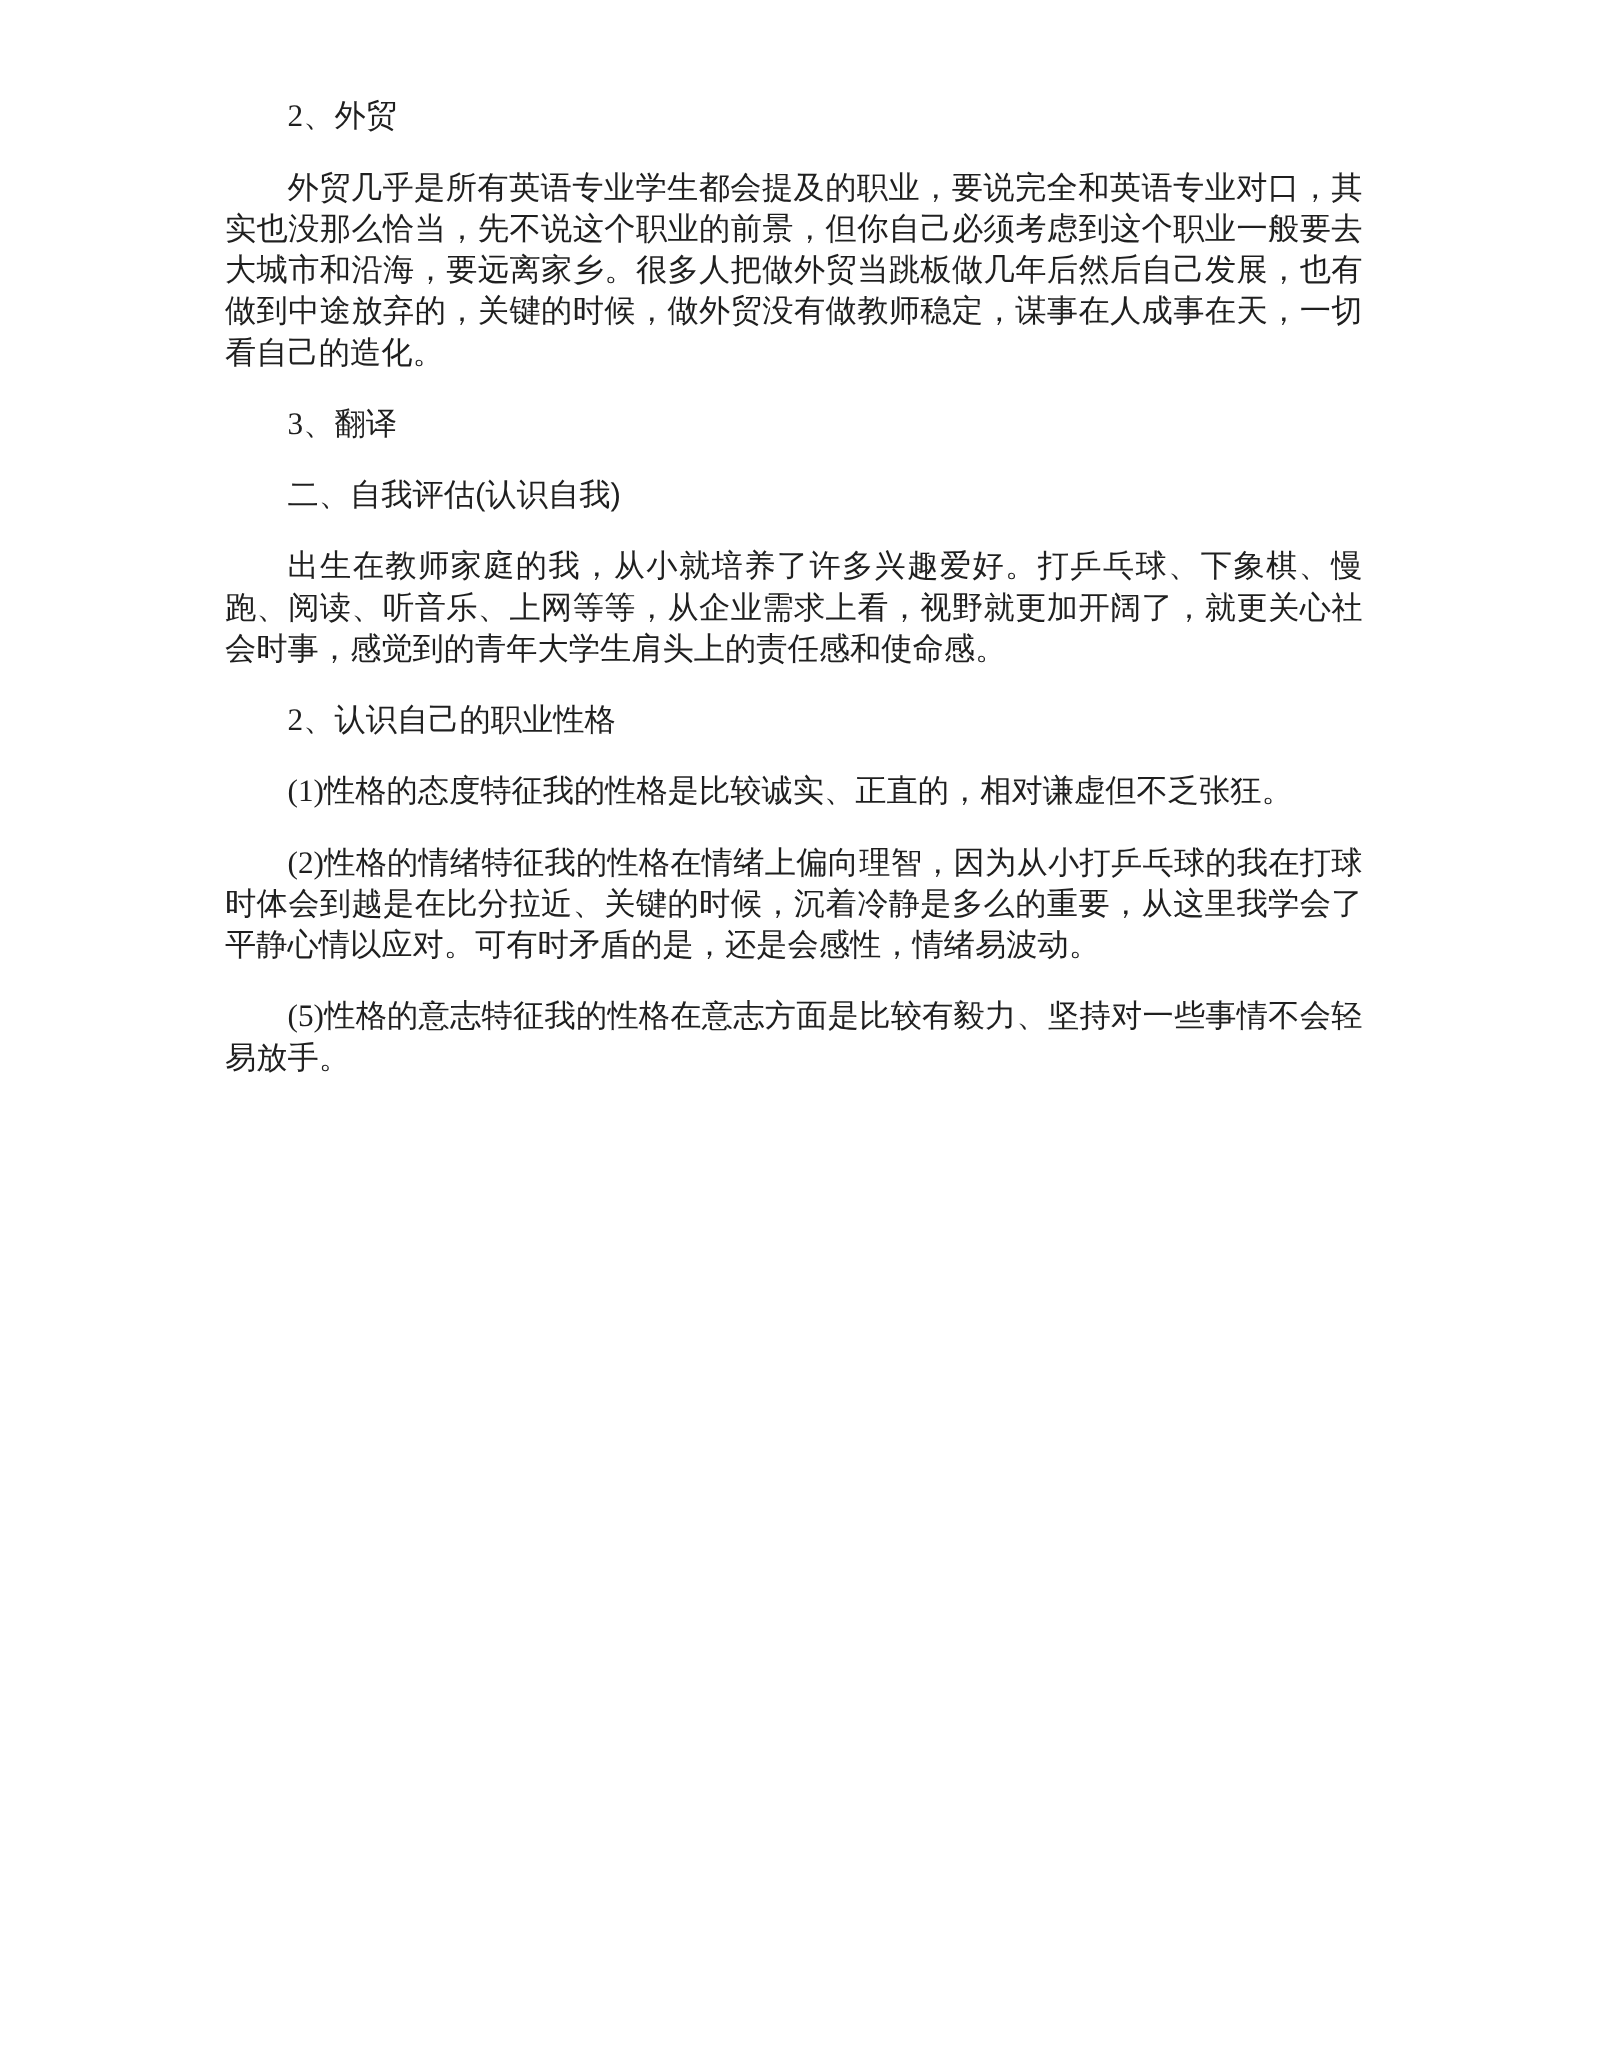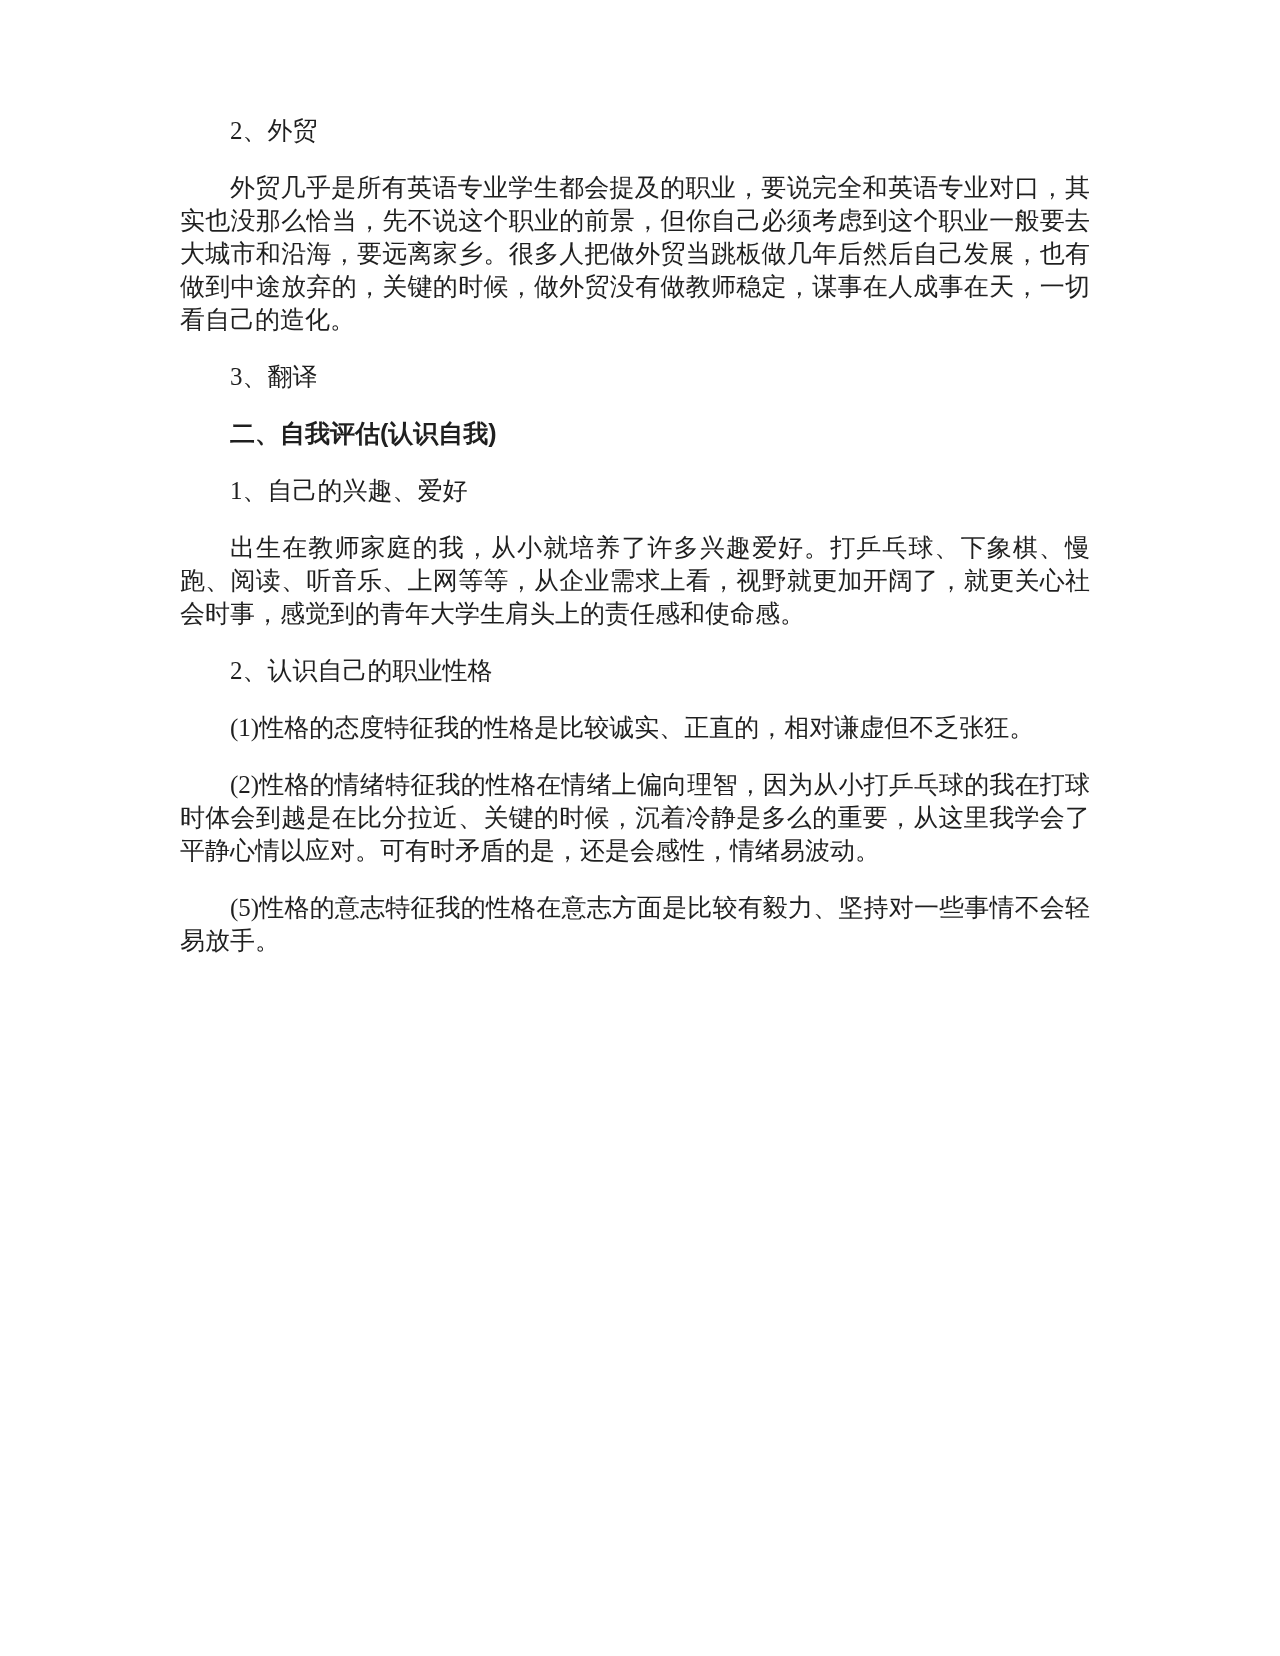--- a/index.html
+++ b/index.html
@@ -10,44 +10,43 @@
   body {
     width: 1280px;
     height: 1656px;
     overflow: hidden;
   }
   .page {
     box-sizing: border-box;
     width: 1280px;
     height: 1656px;
     background: #ffffff;
-    padding: 114px 190px 40px 180px;
+    padding: 77px 190px 40px 180px;
     font-family: "Liberation Serif", "DejaVu Serif", serif;
     font-size: 25px;
     line-height: 33px;
     color: #1f1f1f;
   }
   .para {
     margin: 0 0 24px 0;
     text-indent: 2em;
     text-align: justify;
     word-break: break-all;
   }
   .heading-bold {
-    font-weight: 700;
+    font-weight: 400;
     font-family: "Liberation Sans", "DejaVu Sans", sans-serif;
   }
 </style>
 </head>
 <body>
 
 <div class="page">
   <p class="para">2、外贸</p>
   <p class="para">外贸几乎是所有英语专业学生都会提及的职业，要说完全和英语专业对口，其实也没那么恰当，先不说这个职业的前景，但你自己必须考虑到这个职业一般要去大城市和沿海，要远离家乡。很多人把做外贸当跳板做几年后然后自己发展，也有做到中途放弃的，关键的时候，做外贸没有做教师稳定，谋事在人成事在天，一切看自己的造化。</p>
   <p class="para">3、翻译</p>
   <p class="para heading-bold">二、自我评估(认识自我)</p>
-  <p class="para">1、自己的兴趣、爱好</p>
   <p class="para">出生在教师家庭的我，从小就培养了许多兴趣爱好。打乒乓球、下象棋、慢跑、阅读、听音乐、上网等等，从企业需求上看，视野就更加开阔了，就更关心社会时事，感觉到的青年大学生肩头上的责任感和使命感。</p>
   <p class="para">2、认识自己的职业性格</p>
   <p class="para">(1)性格的态度特征我的性格是比较诚实、正直的，相对谦虚但不乏张狂。</p>
   <p class="para">(2)性格的情绪特征我的性格在情绪上偏向理智，因为从小打乒乓球的我在打球时体会到越是在比分拉近、关键的时候，沉着冷静是多么的重要，从这里我学会了平静心情以应对。可有时矛盾的是，还是会感性，情绪易波动。</p>
   <p class="para">(5)性格的意志特征我的性格在意志方面是比较有毅力、坚持对一些事情不会轻易放手。</p>
 </div>
 
 </body></html>

